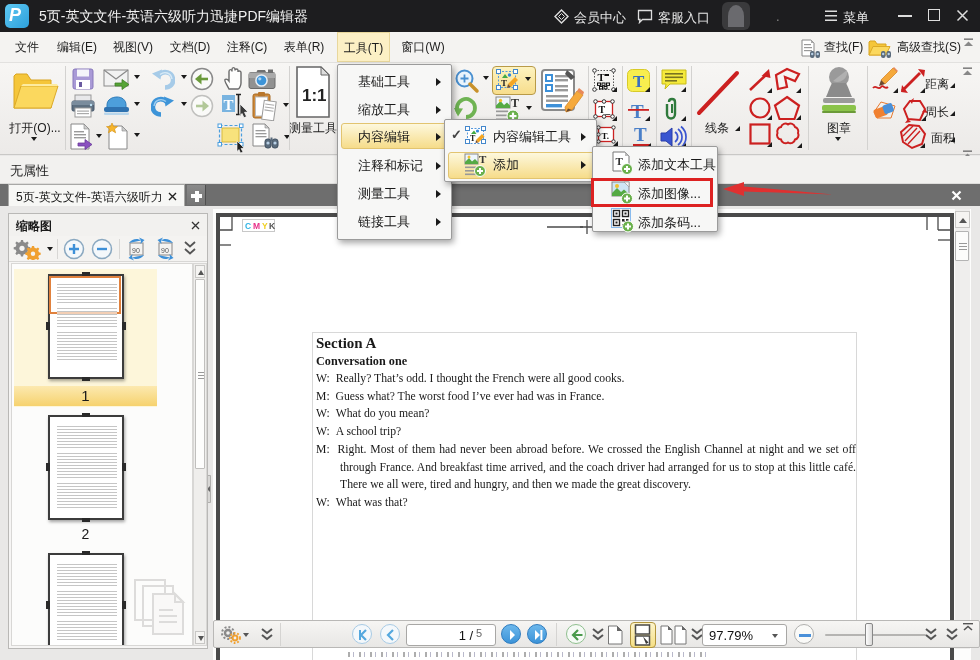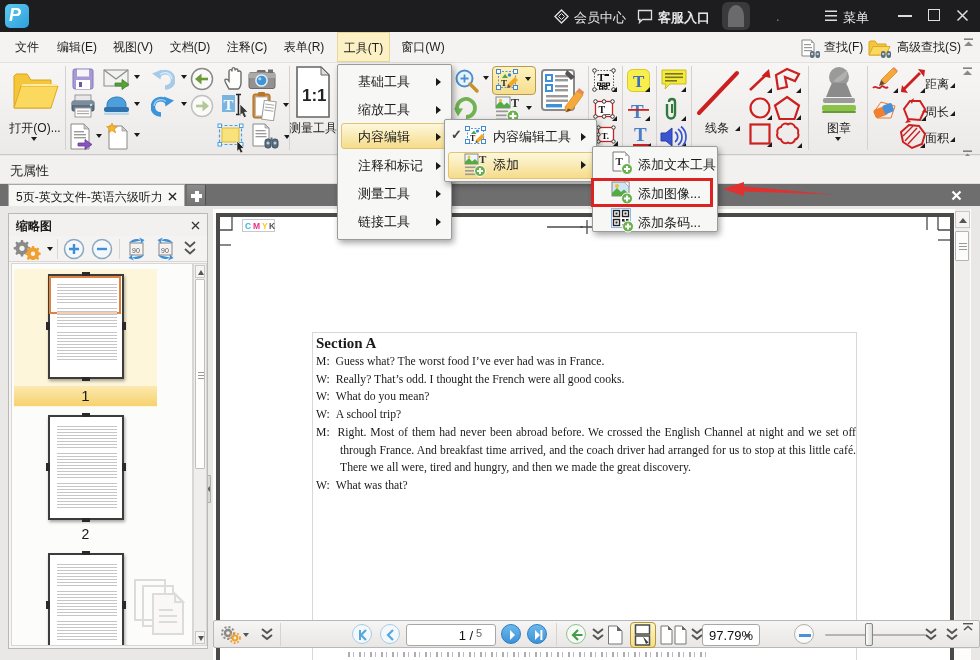--- a/index.html
+++ b/index.html
@@ -80,29 +80,30 @@
   .hl { position:absolute; border-radius:3px; background:linear-gradient(#fdf8dd,#f6dc8a); border:1px solid #e2c470; }
 </style>
 </head>
 <body>
 <div id="app">
 
   <div id="titlebar">
     <div id="appicon">
         <span>P</span>
       </div>
+    <div id="wtitle">5页-英文文件-英语六级听力迅捷PDF编辑器</div>
     <svg class="abs" style="left:554px;top:9px;" width="15" height="15" viewBox="0 0 15 15">
         <path d="M7.5 1 L14 7.5 L7.5 14 L1 7.5 Z" fill="none" stroke="#ddd" stroke-width="1.4"></path>
         <path d="M4.5 7.5 L7.5 4.5 L10.5 7.5 L7.5 10.5 Z" fill="none" stroke="#ddd" stroke-width="1"></path>
       </svg>
     <div class="tbr-item" style="left:574px;">会员中心</div>
     <svg class="abs" style="left:637px;top:9px;" width="16" height="15" viewBox="0 0 16 15">
         <path d="M1.5 1.5 L14.5 1.5 L14.5 10.5 L5.5 10.5 L2.5 13.5 L3 10.5 L1.5 10.5 Z" fill="none" stroke="#ddd" stroke-width="1.3"></path>
       </svg>
-    <div class="tbr-item" style="left:658px;font-weight:bold;">客服入口</div>
+    <div class="tbr-item" style="left:658px;">客服入口</div>
     <div style="position:absolute;left:722px;top:2px;width:28px;height:28px;border-radius:6px;background:#3a3a3c;overflow:hidden;">
       <div style="position:absolute;left:6px;top:3px;width:16px;height:22px;background:#6a6a6e;border-radius:50% 50% 0 0;"></div>
     </div>
     <div class="tbr-item" style="left:776px;color:#888;">.</div>
     <svg class="abs" style="left:824px;top:10px;" width="14" height="12" viewBox="0 0 14 12">
         <g fill="#ddd">
           <rect x="1" y="0.5" width="12" height="1.5"></rect>
           <rect x="1" y="5" width="12" height="1.5"></rect>
           <rect x="1" y="9.5" width="12" height="1.5"></rect>
         </g>
@@ -502,21 +503,21 @@
       <path d="M7 22 L4 26 L10 25 Z" fill="#cc2020"></path>
     </svg>
     <div class="corner" style="left:921px;top:53px;"></div>
     <div class="lbl" style="left:925px;top:41px;">周长</div>
     <div class="corner" style="left:950px;top:48px;"></div>
     <svg class="icon" style="left:899px;top:60px;" width="28" height="28" viewBox="0 0 28 28">
       <path d="M10 2 L20 3 L26 11 L23 21 L13 25 L4 19 L2 9 Z" fill="none" stroke="#cc2020" stroke-width="2"></path>
       <path d="M6 18 L18 5 M9 21 L21 8 M4 13 L14 3" stroke="#cc2020" stroke-width="1.4"></path>
     </svg>
     <div class="corner" style="left:920px;top:80px;"></div>
-    <div class="lbl" style="left:925px;top:67px;">面积</div>
+    <div class="lbl" style="left:925px;top:67px;padding-left:6px;">面积</div>
     <div class="corner" style="left:950px;top:74px;"></div>
 
     <svg class="icon" style="left:962px;top:4px;" width="11" height="9" viewBox="0 0 11 9">
       <rect x="1" y="0.5" width="9" height="1.3" fill="#666"></rect>
         <path d="M5.5 3.5 L10 8 L1 8 Z" fill="#888"></path>
     </svg>
     <svg class="icon" style="left:962px;top:87px;" width="11" height="9" viewBox="0 0 11 9">
       <rect x="1" y="0.5" width="9" height="1.3" fill="#666"></rect>
         <path d="M5.5 3.5 L10 8 L1 8 Z" fill="#888"></path>
     </svg>
@@ -578,22 +579,23 @@
     <span style="position:absolute;left:10px;top:1px;color:#e8308a;">M</span>
     <span style="position:absolute;left:19px;top:1px;color:#f0d020;">Y</span>
     <span style="position:absolute;left:26px;top:1px;color:#555;">K</span>
   </div>
 
   <div class="abs" style="left:348px;top:652px;width:362px;height:5px;background:repeating-linear-gradient(90deg,#777 0 2px,#fff 2px 5px,#8a8aa8 5px 6px,#fff 6px 11px);opacity:0.6;z-index:6;"></div>
 
   <div id="textblock"></div>
   <div id="texts">
     <div class="h1">Section A</div>
+    <div class="h2">Conversation one</div>
+    <p>W:&nbsp;&nbsp;Really? That’s odd. I thought the French were all good cooks.</p>
     <p>M:&nbsp;&nbsp;Guess what? The worst food I’ve ever had was in France.</p>
-    <p>W:&nbsp;&nbsp;Really? That’s odd. I thought the French were all good cooks.</p>
     <p>W:&nbsp;&nbsp;What do you mean?</p>
     <p>W:&nbsp;&nbsp;A school trip?</p>
     <p>M:&nbsp;&nbsp;Right. Most of them had never been abroad before. We crossed the English Channel at night and we set off through France. And breakfast time arrived, and the coach driver had arranged for us to stop at this little café. There we all were, tired and hungry, and then we made the great discovery.</p>
     <p>W:&nbsp;&nbsp;What was that?</p>
   </div>
 
   <div id="sidebar">
     <div id="sbhead">
         <span class="t">缩略图</span>
         <svg style="position:absolute;right:7px;top:7px;" width="9" height="9" viewBox="0 0 9 9">
@@ -764,21 +766,21 @@
     <svg class="sb" style="left:446px;top:4px;" width="28" height="20" viewBox="0 0 28 20">
       <path d="M1 1 L8 1 L12 5 L12 19 L1 19 Z" fill="#fff" stroke="#777"></path>
         <path d="M8 1 L12 5 L8 5 Z" fill="#666"></path>
       <path d="M15 1 L22 1 L26 5 L26 19 L15 19 Z" fill="#fff" stroke="#777"></path>
         <path d="M22 1 L26 5 L22 5 Z" fill="#666"></path>
     </svg>
     <svg class="sb" style="left:476px;top:7px;" width="14" height="14" viewBox="0 0 14 14">
       <path d="M2 1 L7 5 L12 1" fill="none" stroke="#555" stroke-width="2"></path>
         <path d="M2 7 L7 11 L12 7" fill="none" stroke="#555" stroke-width="2"></path>
     </svg>
-    <div class="sb" style="left:488px;top:3px;width:58px;height:22px;background:#fff;border:1px solid #a8a7a5;border-radius:3px;">
+    <div class="sb" style="left:488px;top:3px;width:85px;height:22px;background:#fff;border:1px solid #a8a7a5;border-radius:3px;">
       <span style="position:absolute;left:6px;top:3px;font-size:13px;color:#111;">97.79%</span>
       <div class="dd" style="right:8px;top:9px;border-top-color:#555;"></div>
     </div>
     <div class="circ" style="left:580px;top:3px;border:1.5px solid #b0b0ae;background:#fafaf8;"></div>
     <div class="sb" style="left:585px;top:13px;width:12px;height:2.5px;background:#4a90d9;"></div>
     <div class="sb" style="left:611px;top:13px;width:101px;height:2px;background:#b5b4b2;border-radius:1px;"></div>
     <div class="sb" style="left:651px;top:2px;width:8px;height:23px;background:linear-gradient(90deg,#fdfdfd,#dcdbda);border:1px solid #888;border-radius:2px;"></div>
     <svg class="sb" style="left:710px;top:7px;" width="14" height="14" viewBox="0 0 14 14">
       <path d="M2 1 L7 5 L12 1" fill="none" stroke="#555" stroke-width="2"></path>
         <path d="M2 7 L7 11 L12 7" fill="none" stroke="#555" stroke-width="2"></path>

